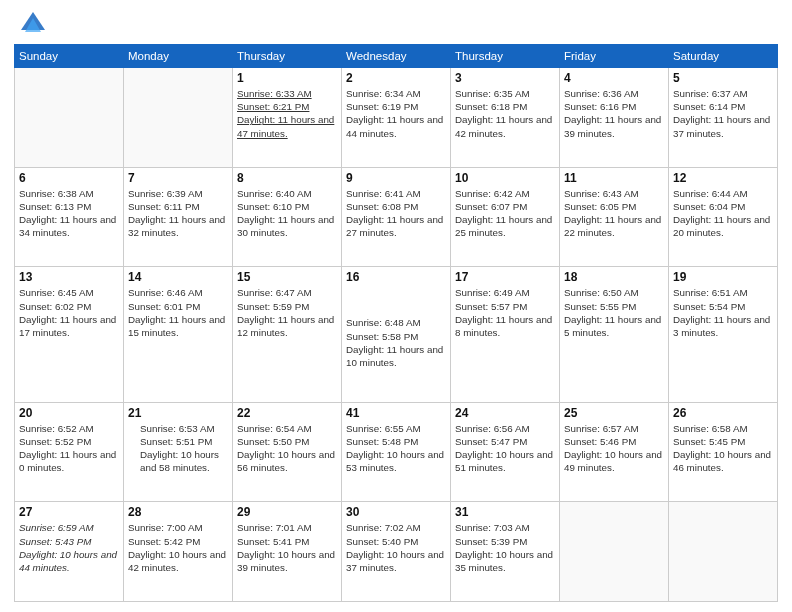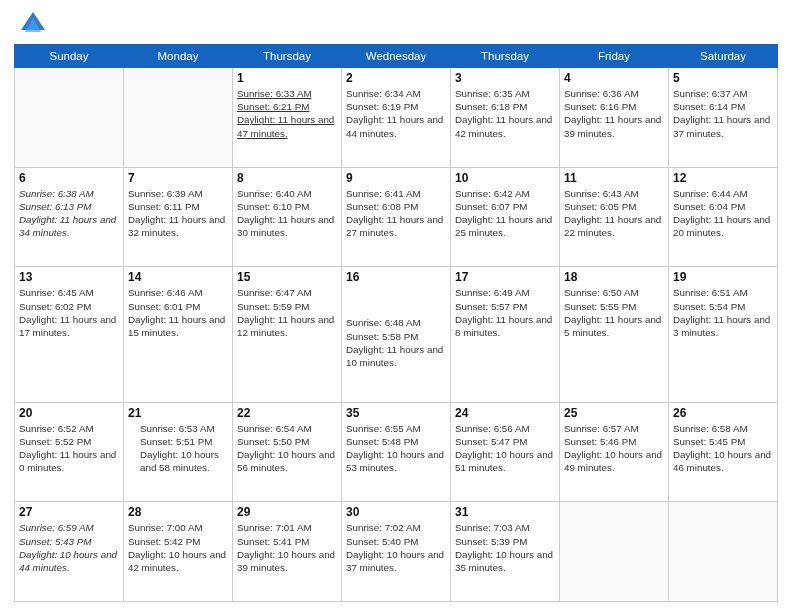--- a/index.html
+++ b/index.html
@@ -64,21 +64,21 @@
     .calendar {
       flex: 1;
       border-collapse: collapse;
       width: 100%;
       font-size: 10.5px;
     }
     .calendar th {
       background: #1565C0;
       color: #fff;
       padding: 5px 4px;
-      text-align: center;
+      text-align: left;
       font-size: 11.5px;
       font-weight: normal;
       border: 1px solid #1565C0;
     }
     .calendar td {
       border: 1px solid #ccc;
       vertical-align: top;
       padding: 3px 4px;
       width: calc(100% / 7);
       height: 78px;
@@ -163,21 +163,21 @@
           <td>
             <div class="day-number">5</div>
             <div class="day-info" style="white-space: pre-line;">Sunrise: 6:37 AM
 Sunset: 6:14 PM
 Daylight: 11 hours and 37 minutes.</div>
           </td>
         </tr>
         <tr>
           <td>
             <div class="day-number">6</div>
-            <div class="day-info" style="white-space: pre-line; font-style: italic;">Sunrise: 6:38 AM
+            <div class="day-info" style="white-space: pre-line;">Sunrise: 6:38 AM
 Sunset: 6:13 PM
 Daylight: 11 hours and 34 minutes.</div>
           </td>
           <td>
             <div class="day-number">7</div>
             <div class="day-info" style="white-space: pre-line;">Sunrise: 6:39 AM
 Sunset: 6:11 PM
 Daylight: 11 hours and 32 minutes.</div>
           </td>
           <td>
@@ -268,21 +268,21 @@
 Sunset: 5:51 PM
 Daylight: 10 hours and 58 minutes.</div>
           </td>
           <td>
             <div class="day-number">22</div>
             <div class="day-info" style="white-space: pre-line;">Sunrise: 6:54 AM
 Sunset: 5:50 PM
 Daylight: 10 hours and 56 minutes.</div>
           </td>
           <td>
-            <div class="day-number">35</div>
+            <div class="day-number">41</div>
             <div class="day-info" style="white-space: pre-line;">Sunrise: 6:55 AM
 Sunset: 5:48 PM
 Daylight: 10 hours and 53 minutes.</div>
           </td>
           <td>
             <div class="day-number">24</div>
             <div class="day-info" style="white-space: pre-line;">Sunrise: 6:56 AM
 Sunset: 5:47 PM
 Daylight: 10 hours and 51 minutes.</div>
           </td>

